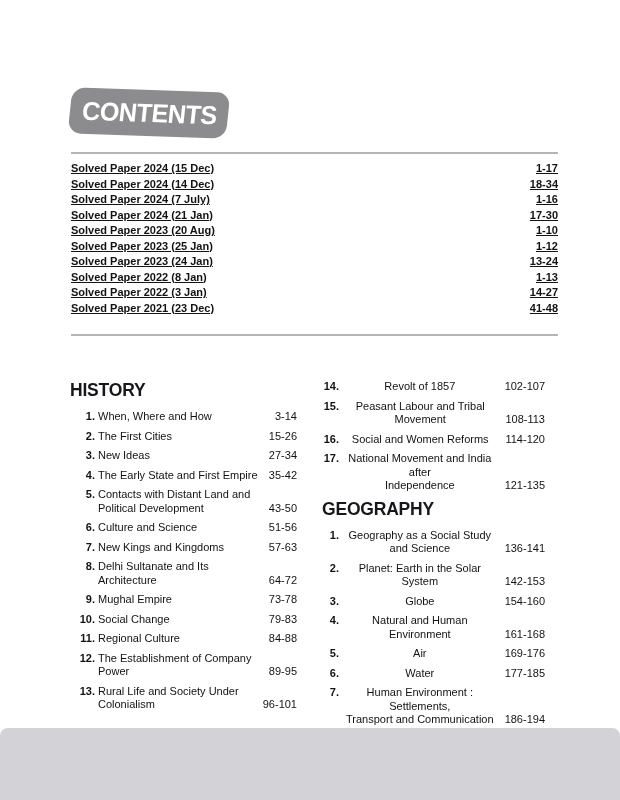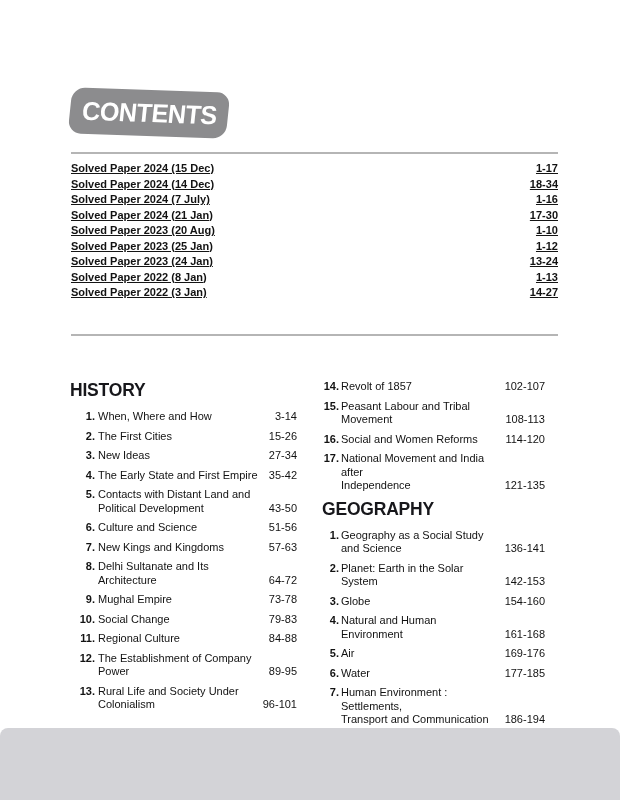--- a/index.html
+++ b/index.html
@@ -45,21 +45,21 @@
   }
   .col-right .section-title{margin-top:5px;}
   .toc-item{
     display:flex;align-items:flex-start;
     font-size:11px;line-height:13.5px;margin-bottom:6px;color:#121212;
   }
   .toc-item .num{flex:0 0 25px;text-align:right;font-weight:bold;}
   .toc-item .num.regular{font-weight:normal;}
   .col-right .toc-item .num{flex-basis:17px;}
   .toc-item .title{flex:1;margin-left:3px;white-space:pre-line;}
-  .col-right .toc-item .title{margin-left:2px;}
+  .col-right .toc-item .title{margin-left:2px;text-align:center;}
   .toc-item .pages{margin-left:6px;white-space:nowrap;align-self:flex-end;}
   
   .footer-bar{
     position:absolute;left:0;top:728px;width:620px;height:72px;
     background:var(--footer-bar,#d3d3d7);
     border-radius:8px 8px 0 0;
   }
 </style>
 </head>
 <body>
@@ -113,20 +113,24 @@
         <span class="label">Solved Paper 2022 (8 Jan)</span>
         <span class="pages">1-13</span>
       </div>
 
       <div class="solved-row">
         <span class="label">Solved Paper 2022 (3 Jan)</span>
         <span class="pages">14-27</span>
       </div>
 
 
+      <div class="solved-row">
+        <span class="label">Solved Paper 2021 (23 Dec)</span>
+        <span class="pages">41-48</span>
+      </div>
     </div>
 
   <div class="rule rule-bottom"></div>
 
   <div class="col col-left">
     <h2 class="section-title">HISTORY</h2>
     <div>
 
         <div class="toc-item">
           <span class="num">1.</span>

